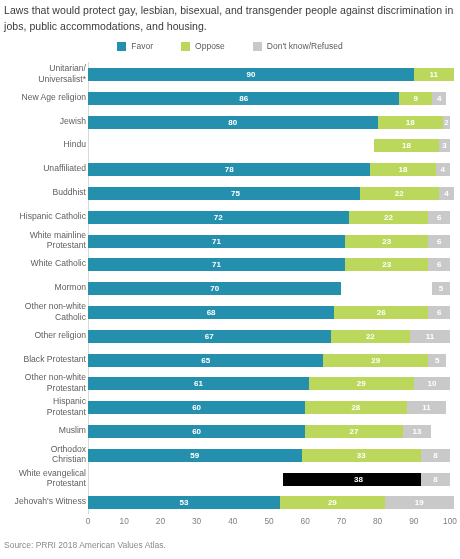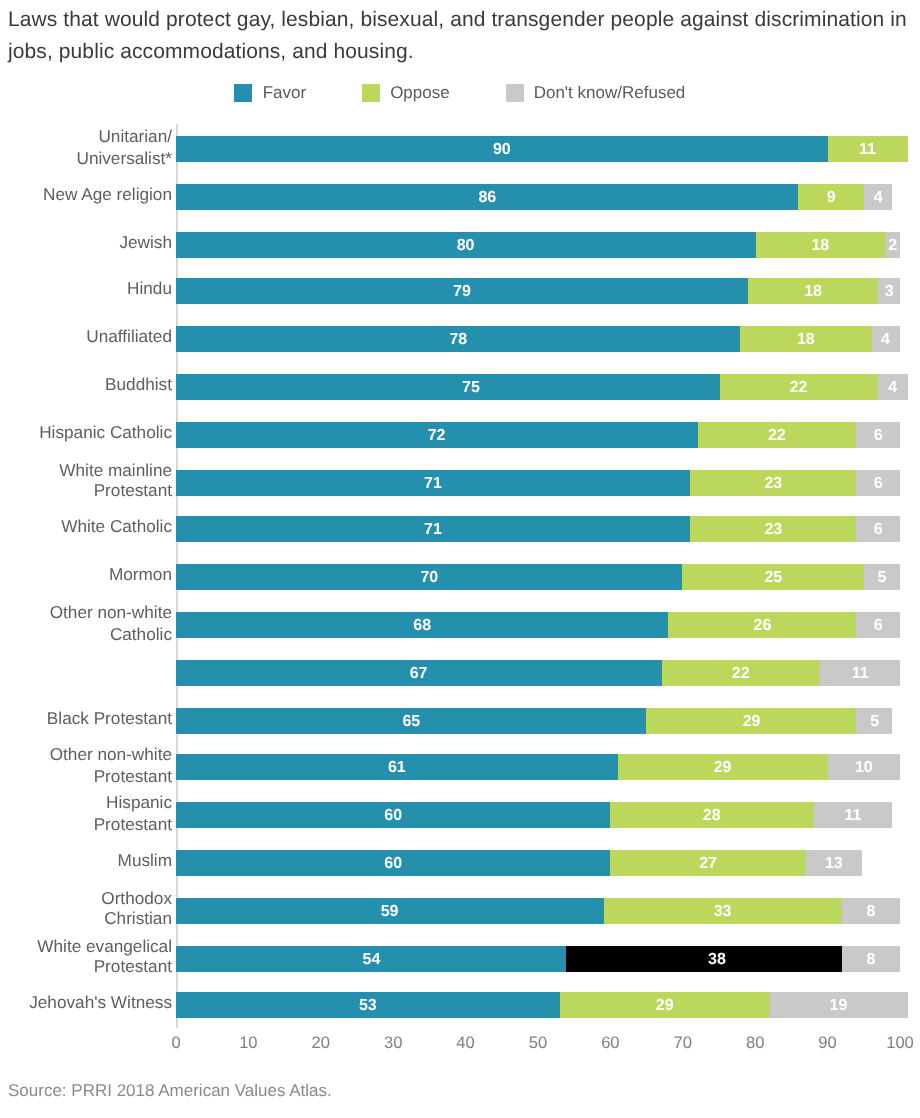--- a/index.html
+++ b/index.html
@@ -201,23 +201,20 @@
           <span class="seg-val">18</span>
         </div>
         <div class="seg gray" style="left: 354.76px; width: 7.24px; background: rgb(201, 201, 201);">
           <span class="seg-val">2</span>
         </div>
       </div>
     </div>
     <div class="row" style="top: 71.4px;">
       <div class="row-label one-line">Hindu</div>
       <div class="bar-track">
-        <div class="seg" style="left: 0px; width: 285.98px; background: rgb(37, 144, 174);">
-          <span class="seg-val">79</span>
-        </div>
         <div class="seg" style="left: 285.98px; width: 65.16px; background: rgb(188, 216, 92);">
           <span class="seg-val">18</span>
         </div>
         <div class="seg gray" style="left: 351.14px; width: 10.86px; background: rgb(201, 201, 201);">
           <span class="seg-val">3</span>
         </div>
       </div>
     </div>
     <div class="row" style="top: 95.2px;">
       <div class="row-label one-line">Unaffiliated</div>
@@ -289,23 +286,20 @@
           <span class="seg-val">6</span>
         </div>
       </div>
     </div>
     <div class="row" style="top: 214.2px;">
       <div class="row-label one-line">Mormon</div>
       <div class="bar-track">
         <div class="seg" style="left: 0px; width: 253.4px; background: rgb(37, 144, 174);">
           <span class="seg-val">70</span>
         </div>
-        <div class="seg" style="left: 253.4px; width: 90.5px; background: rgb(188, 216, 92);">
-          <span class="seg-val">25</span>
-        </div>
         <div class="seg gray" style="left: 343.9px; width: 18.1px; background: rgb(201, 201, 201);">
           <span class="seg-val">5</span>
         </div>
       </div>
     </div>
     <div class="row" style="top: 238px;">
       <div class="row-label two-line">Other non-white
 Catholic</div>
       <div class="bar-track">
         <div class="seg" style="left: 0px; width: 246.16px; background: rgb(37, 144, 174);">
@@ -313,20 +307,21 @@
         </div>
         <div class="seg" style="left: 246.16px; width: 94.12px; background: rgb(188, 216, 92);">
           <span class="seg-val">26</span>
         </div>
         <div class="seg gray" style="left: 340.28px; width: 21.72px; background: rgb(201, 201, 201);">
           <span class="seg-val">6</span>
         </div>
       </div>
     </div>
     <div class="row" style="top: 261.8px;">
+      <div class="row-label one-line">Other religion</div>
       <div class="bar-track">
         <div class="seg" style="left: 0px; width: 242.54px; background: rgb(37, 144, 174);">
           <span class="seg-val">67</span>
         </div>
         <div class="seg" style="left: 242.54px; width: 79.64px; background: rgb(188, 216, 92);">
           <span class="seg-val">22</span>
         </div>
         <div class="seg gray" style="left: 322.18px; width: 39.82px; background: rgb(201, 201, 201);">
           <span class="seg-val">11</span>
         </div>
@@ -402,23 +397,20 @@
         </div>
         <div class="seg gray" style="left: 333.04px; width: 28.96px; background: rgb(201, 201, 201);">
           <span class="seg-val">8</span>
         </div>
       </div>
     </div>
     <div class="row" style="top: 404.6px;">
       <div class="row-label two-line">White evangelical
 Protestant</div>
       <div class="bar-track">
-        <div class="seg" style="left: 0px; width: 195.48px; background: rgb(37, 144, 174);">
-          <span class="seg-val">54</span>
-        </div>
         <div class="seg" style="left: 195.48px; width: 150px; background: #000000;">
           <span class="seg-val">38</span>
         </div>
         <div class="seg gray" style="left: 333.04px; width: 28.96px; background: rgb(201, 201, 201);">
           <span class="seg-val">8</span>
         </div>
       </div>
     </div>
     <div class="row" style="top: 428.4px;">
       <div class="row-label one-line">Jehovah's Witness</div>

